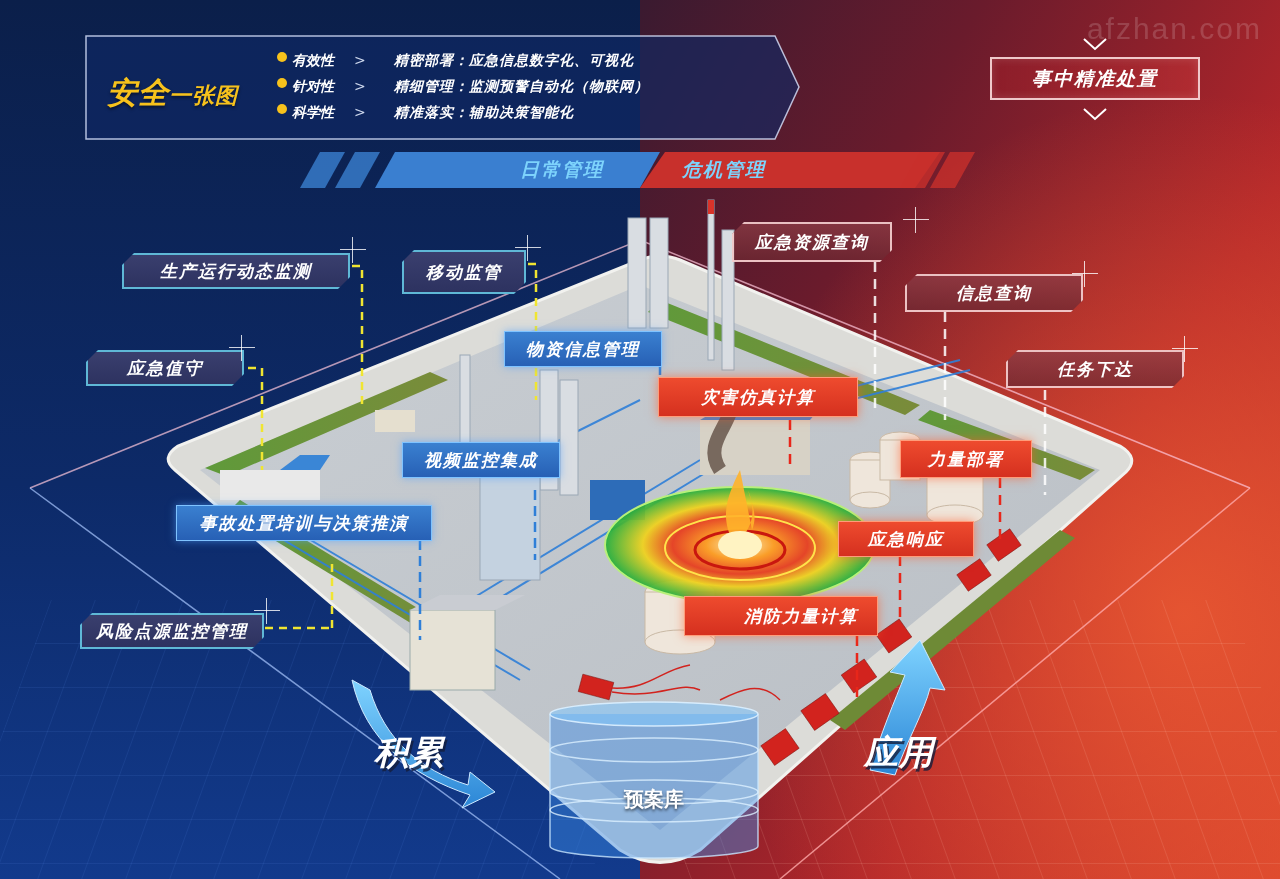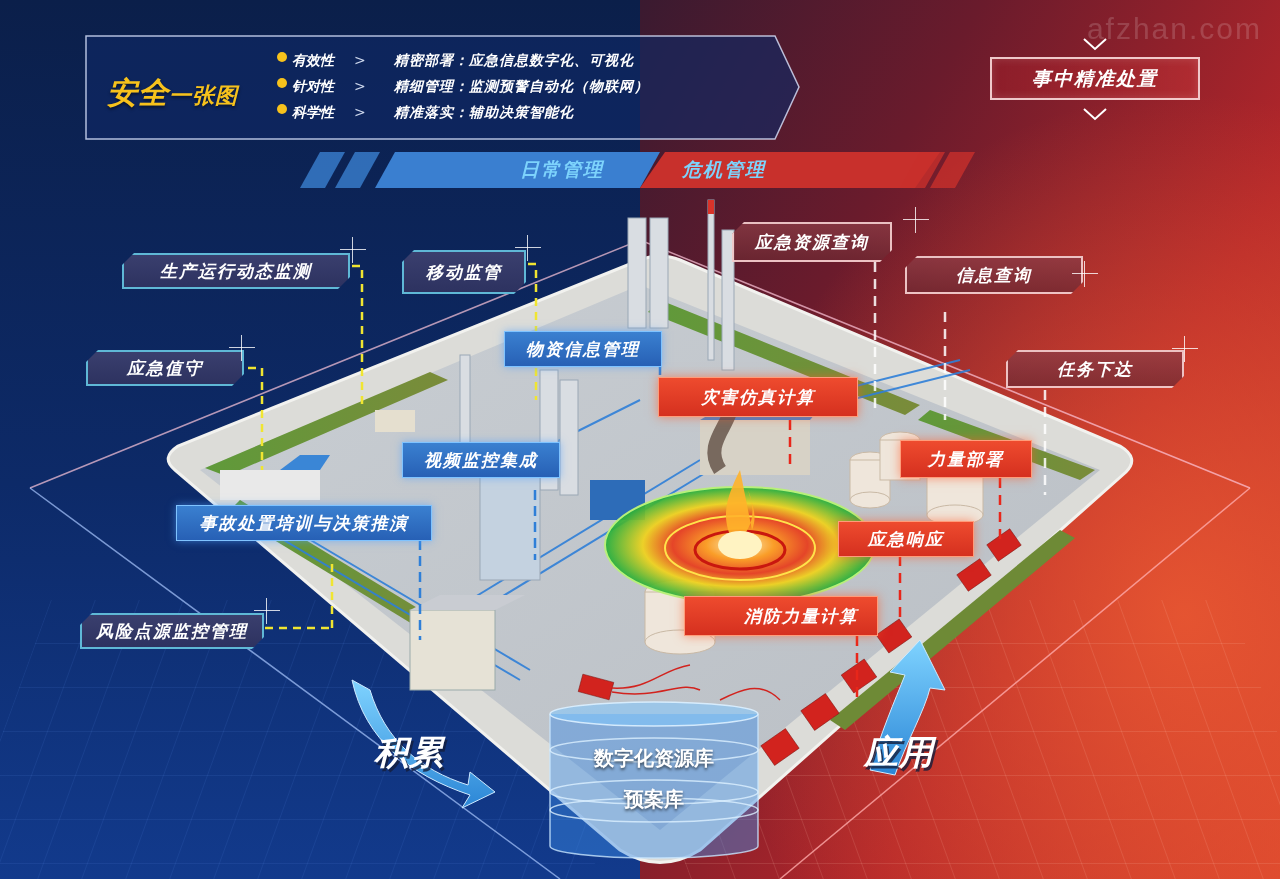--- a/index.html
+++ b/index.html
@@ -335,21 +335,21 @@
 <div class="callout callout-blue-solid" style="left:402px;top:442px;width:158px;height:36px;text-align:center;">视频监控集成</div>
 
 <div class="callout callout-blue-solid" style="left:176px;top:505px;width:256px;height:36px;">事故处置培训与决策推演</div>
 
 <div class="callout callout-blue-frame" style="left:80px;top:613px;width:184px;height:36px;">风险点源监控管理</div>
 <div class="plus" style="left:254px;top:598px;"></div>
 
 <div class="callout callout-red-frame" style="left:732px;top:222px;width:160px;height:40px;">应急资源查询</div>
 <div class="plus" style="left:903px;top:207px;"></div>
 
-<div class="callout callout-red-frame" style="left:905px;top:256px;width:178px;height:38px;">信息查询</div>
+<div class="callout callout-red-frame" style="left:905px;top:274px;width:178px;height:38px;">信息查询</div>
 <div class="plus" style="left:1072px;top:261px;"></div>
 
 <div class="callout callout-red-frame" style="left:1006px;top:350px;width:178px;height:38px;">任务下达</div>
 <div class="plus" style="left:1172px;top:336px;"></div>
 
 <div class="callout callout-red-solid" style="left:658px;top:377px;width:200px;height:40px;">灾害仿真计算</div>
 
 <div class="callout callout-red-solid" style="left:900px;top:440px;width:132px;height:38px;">力量部署</div>
 
 <div class="callout callout-red-solid" style="left:838px;top:521px;width:136px;height:36px;">应急响应</div>
@@ -357,18 +357,17 @@
 <div class="callout callout-red-solid" style="left:684px;top:596px;width:194px;height:40px;padding-left:40px;">消防力量计算</div>
 
 <div class="db">
   <svg width="212" height="160" viewBox="0 0 212 160">
     <path d="M2,14 L2,146 A104,12 0 0 0 210,146 L210,14" fill="rgba(60,140,230,0.45)" stroke="rgba(200,230,255,0.8)" stroke-width="1.5"></path>
     <ellipse cx="106" cy="14" rx="104" ry="12" fill="rgba(130,200,255,0.55)" stroke="rgba(220,240,255,0.9)" stroke-width="1.5"></ellipse>
     <ellipse cx="106" cy="50" rx="104" ry="12" fill="none" stroke="rgba(220,240,255,0.8)" stroke-width="1.5"></ellipse>
     <ellipse cx="106" cy="92" rx="104" ry="12" fill="none" stroke="rgba(220,240,255,0.8)" stroke-width="1.5"></ellipse>
     <ellipse cx="106" cy="110" rx="104" ry="12" fill="none" stroke="rgba(220,240,255,0.8)" stroke-width="1.5"></ellipse>
   </svg>
-  <div class="db-text" style="top:45px">数字化资源库</div>
   <div class="db-text" style="top:86px">预案库</div>
 </div>
 
 <div class="side-word" style="left:374px;top:730px;">积累</div>
 <div class="side-word" style="left:864px;top:730px;">应用</div>
 
 </body></html>

